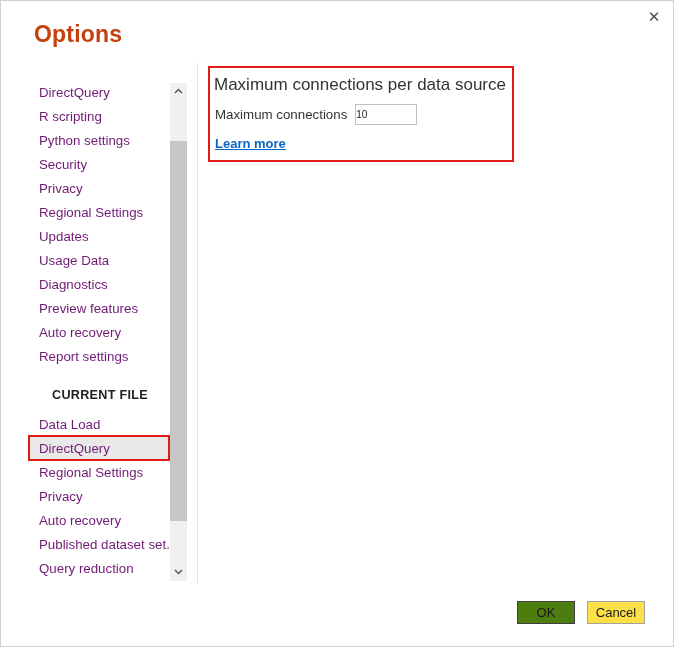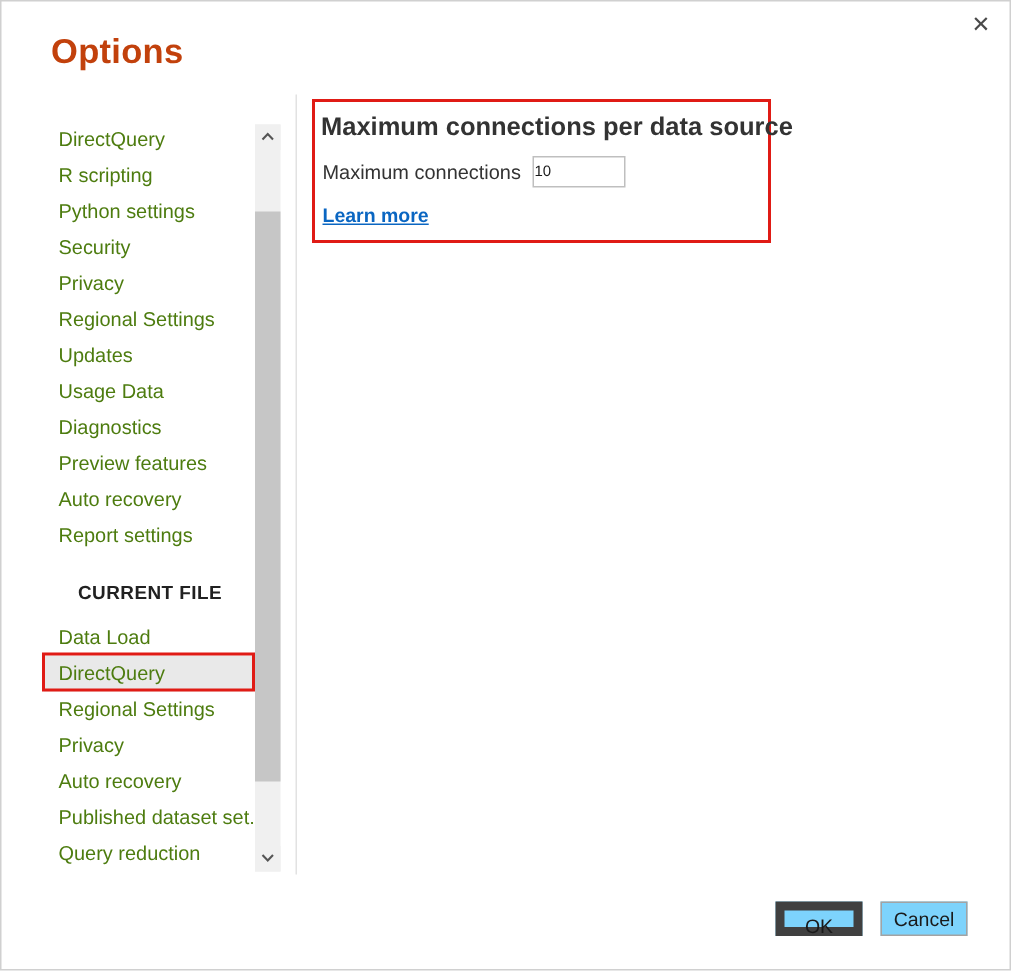--- a/index.html
+++ b/index.html
@@ -59,21 +59,21 @@
     width: 140px;
     height: 500px;
     overflow: hidden;
   }
   .nav-item {
     position: relative;
     height: 24px;
     line-height: 24px;
     padding-left: 10px;
     font-size: 13.3px;
-    color: #4d7c0f;
+    color: #701a75;
     white-space: nowrap;
     cursor: pointer;
     box-sizing: border-box;
   }
   .nav-item.selected {
     background: #e9e9e9;
   }
   .nav-section {
     height: 24px;
     line-height: 24px;
@@ -152,21 +152,21 @@
     box-sizing: border-box;
     pointer-events: none;
   }
 
   #section-heading {
     position: absolute;
     left: 213px;
     top: 74px;
     font-size: 17px;
     color: #333333;
-    font-weight: bold;
+    font-weight: normal;
     white-space: nowrap;
   }
 
   #field-row {
     position: absolute;
     left: 214px;
     top: 103px;
     display: flex;
     align-items: center;
   }
@@ -208,27 +208,27 @@
     height: 23px;
     font-size: 13px;
     font-family: "Liberation Sans", sans-serif;
     line-height: 21px;
     text-align: center;
     box-sizing: border-box;
     cursor: pointer;
   }
   #ok-button {
     left: 516px;
-    background: #7dd3fc;
-    border: 6px solid #404040;
+    background: #4d7c0f;
+    border: 1px solid #404040;
     color: #1a1a1a;
   }
   #cancel-button {
     left: 586px;
-    background: #7dd3fc;
+    background: #fde047;
     border: 1px solid #a3a3a3;
     color: #1a1a1a;
   }
 </style>
 </head>
 <body>
 
 <div id="dialog">
 
   <div id="close-btn">✕</div>

